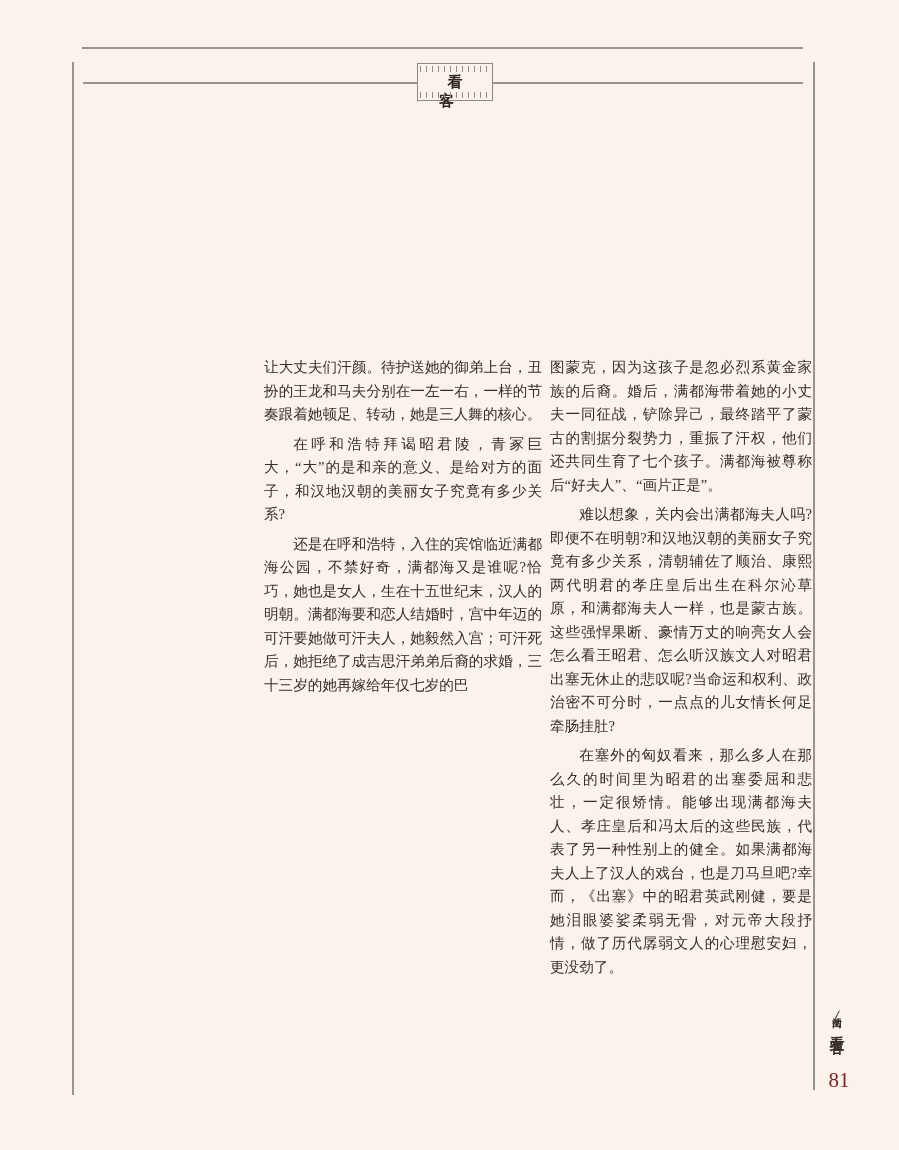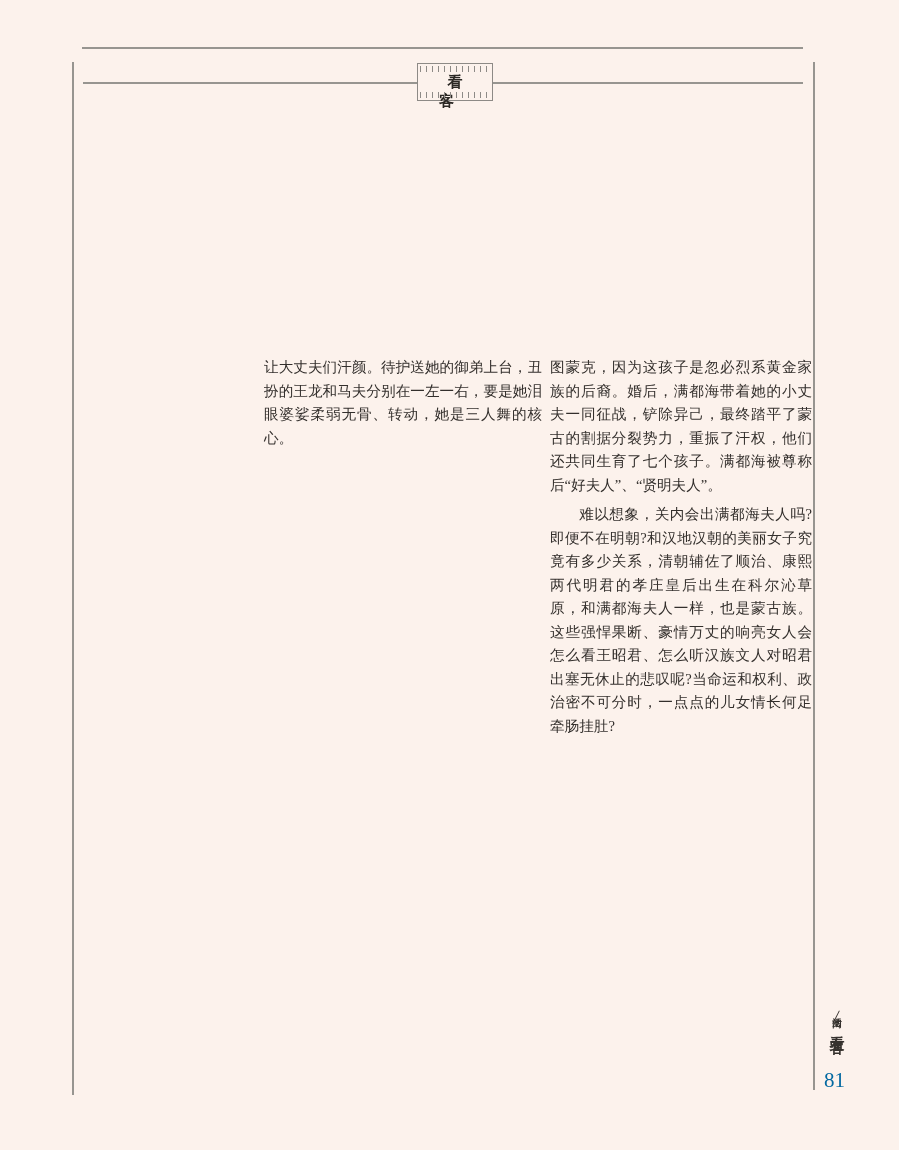--- a/index.html
+++ b/index.html
@@ -88,46 +88,50 @@
     display: flex;
     align-items: center;
   }
   .side-small { font-size: 9.5px; letter-spacing: 0.5px; font-weight: bold; }
   .side-slash { font-size: 11px; line-height: 10px; }
   .side-large { font-size: 15px; letter-spacing: 2px; font-weight: bold; }
   .page-number {
     position: absolute;
     left: 824px; top: 1068px;
     width: 30px;
+    text-align: center;
     font-size: 21px;
-    color: #0369a1;
+    color: #7f1d1d;
     font-family: "Liberation Serif", "DejaVu Serif", serif;
   }
 </style>
 </head>
 <body>
 
 <div class="page">
 
   <div class="rule rule-top"></div>
   <div class="rule rule-header"></div>
   <div class="rule rule-left-vert"></div>
   <div class="rule rule-right-vert"></div>
 
   <div class="stamp">
     <span class="stamp-label">看客</span>
   </div>
 
   <div class="column column-left">
-      <p class="para no-indent">让大丈夫们汗颜。待护送她的御弟上台，丑扮的王龙和马夫分别在一左一右，要是她泪眼婆娑柔弱无骨、转动，她是三人舞的核心。</p>
+      <p class="para no-indent">让大丈夫们汗颜。待护送她的御弟上台，丑扮的王龙和马夫分别在一左一右，一样的节奏跟着她顿足、转动，她是三人舞的核心。</p>
+      <p class="para">在呼和浩特拜谒昭君陵，青冢巨大，“大”的是和亲的意义、是给对方的面子，和汉地汉朝的美丽女子究竟有多少关系?</p>
+      <p class="para">还是在呼和浩特，入住的宾馆临近满都海公园，不禁好奇，满都海又是谁呢?恰巧，她也是女人，生在十五世纪末，汉人的明朝。满都海要和恋人结婚时，宫中年迈的可汗要她做可汗夫人，她毅然入宫；可汗死后，她拒绝了成吉思汗弟弟后裔的求婚，三十三岁的她再嫁给年仅七岁的巴</p>
     </div>
 
   <div class="column column-right">
-      <p class="para no-indent">图蒙克，因为这孩子是忽必烈系黄金家族的后裔。婚后，满都海带着她的小丈夫一同征战，铲除异己，最终踏平了蒙古的割据分裂势力，重振了汗权，他们还共同生育了七个孩子。满都海被尊称后“好夫人”、“贤明夫人”。</p>
+      <p class="para no-indent">图蒙克，因为这孩子是忽必烈系黄金家族的后裔。婚后，满都海带着她的小丈夫一同征战，铲除异己，最终踏平了蒙古的割据分裂势力，重振了汗权，他们还共同生育了七个孩子。满都海被尊称后“好夫人”、“画片正是”。</p>
       <p class="para">难以想象，关内会出满都海夫人吗?即便不在明朝?和汉地汉朝的美丽女子究竟有多少关系，清朝辅佐了顺治、康熙两代明君的孝庄皇后出生在科尔沁草原，和满都海夫人一样，也是蒙古族。这些强悍果断、豪情万丈的响亮女人会怎么看王昭君、怎么听汉族文人对昭君出塞无休止的悲叹呢?当命运和权利、政治密不可分时，一点点的儿女情长何足牵肠挂肚?</p>
+      <p class="para">在塞外的匈奴看来，那么多人在那么久的时间里为昭君的出塞委屈和悲壮，一定很矫情。能够出现满都海夫人、孝庄皇后和冯太后的这些民族，代表了另一种性别上的健全。如果满都海夫人上了汉人的戏台，也是刀马旦吧?幸而，《出塞》中的昭君英武刚健，要是她泪眼婆娑柔弱无骨，对元帝大段抒情，做了历代孱弱文人的心理慰安妇，更没劲了。</p>
     </div>
 
   <div class="side-label">
     <span class="side-small">阅活</span>
     <span class="side-slash">╱</span>
     <span class="side-large">看客</span>
   </div>
 
   <div class="page-number">81</div>
 

